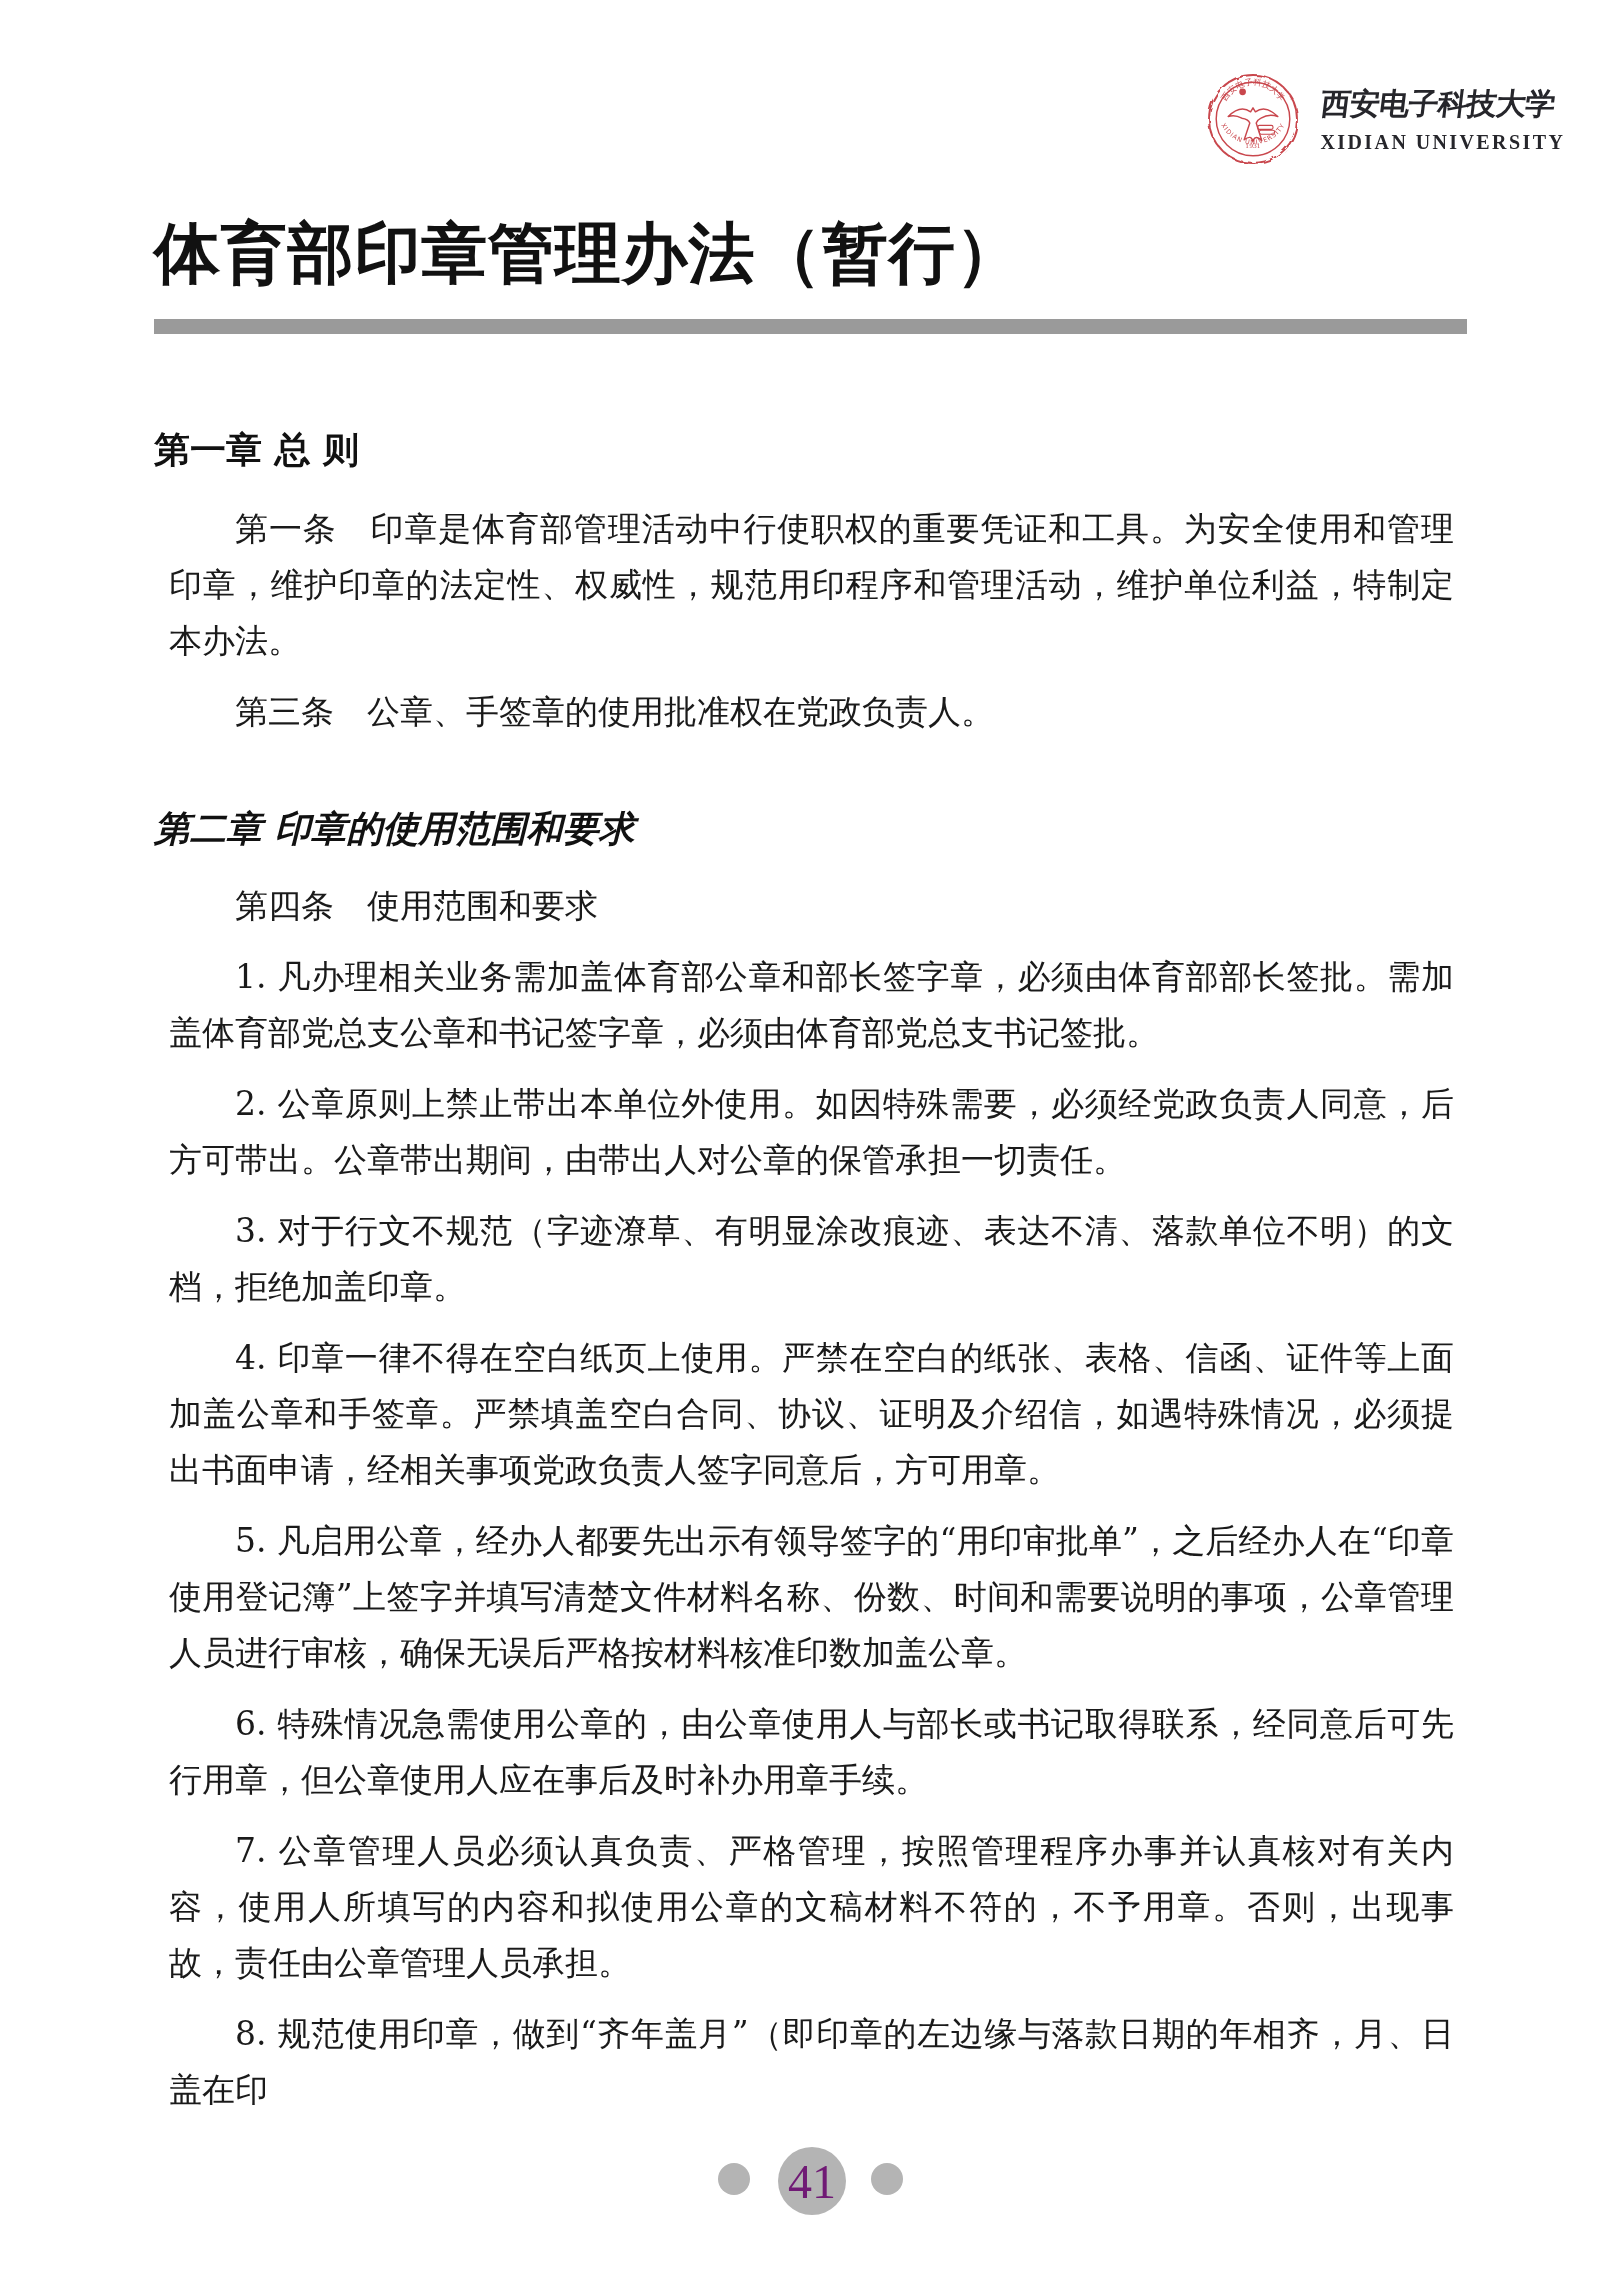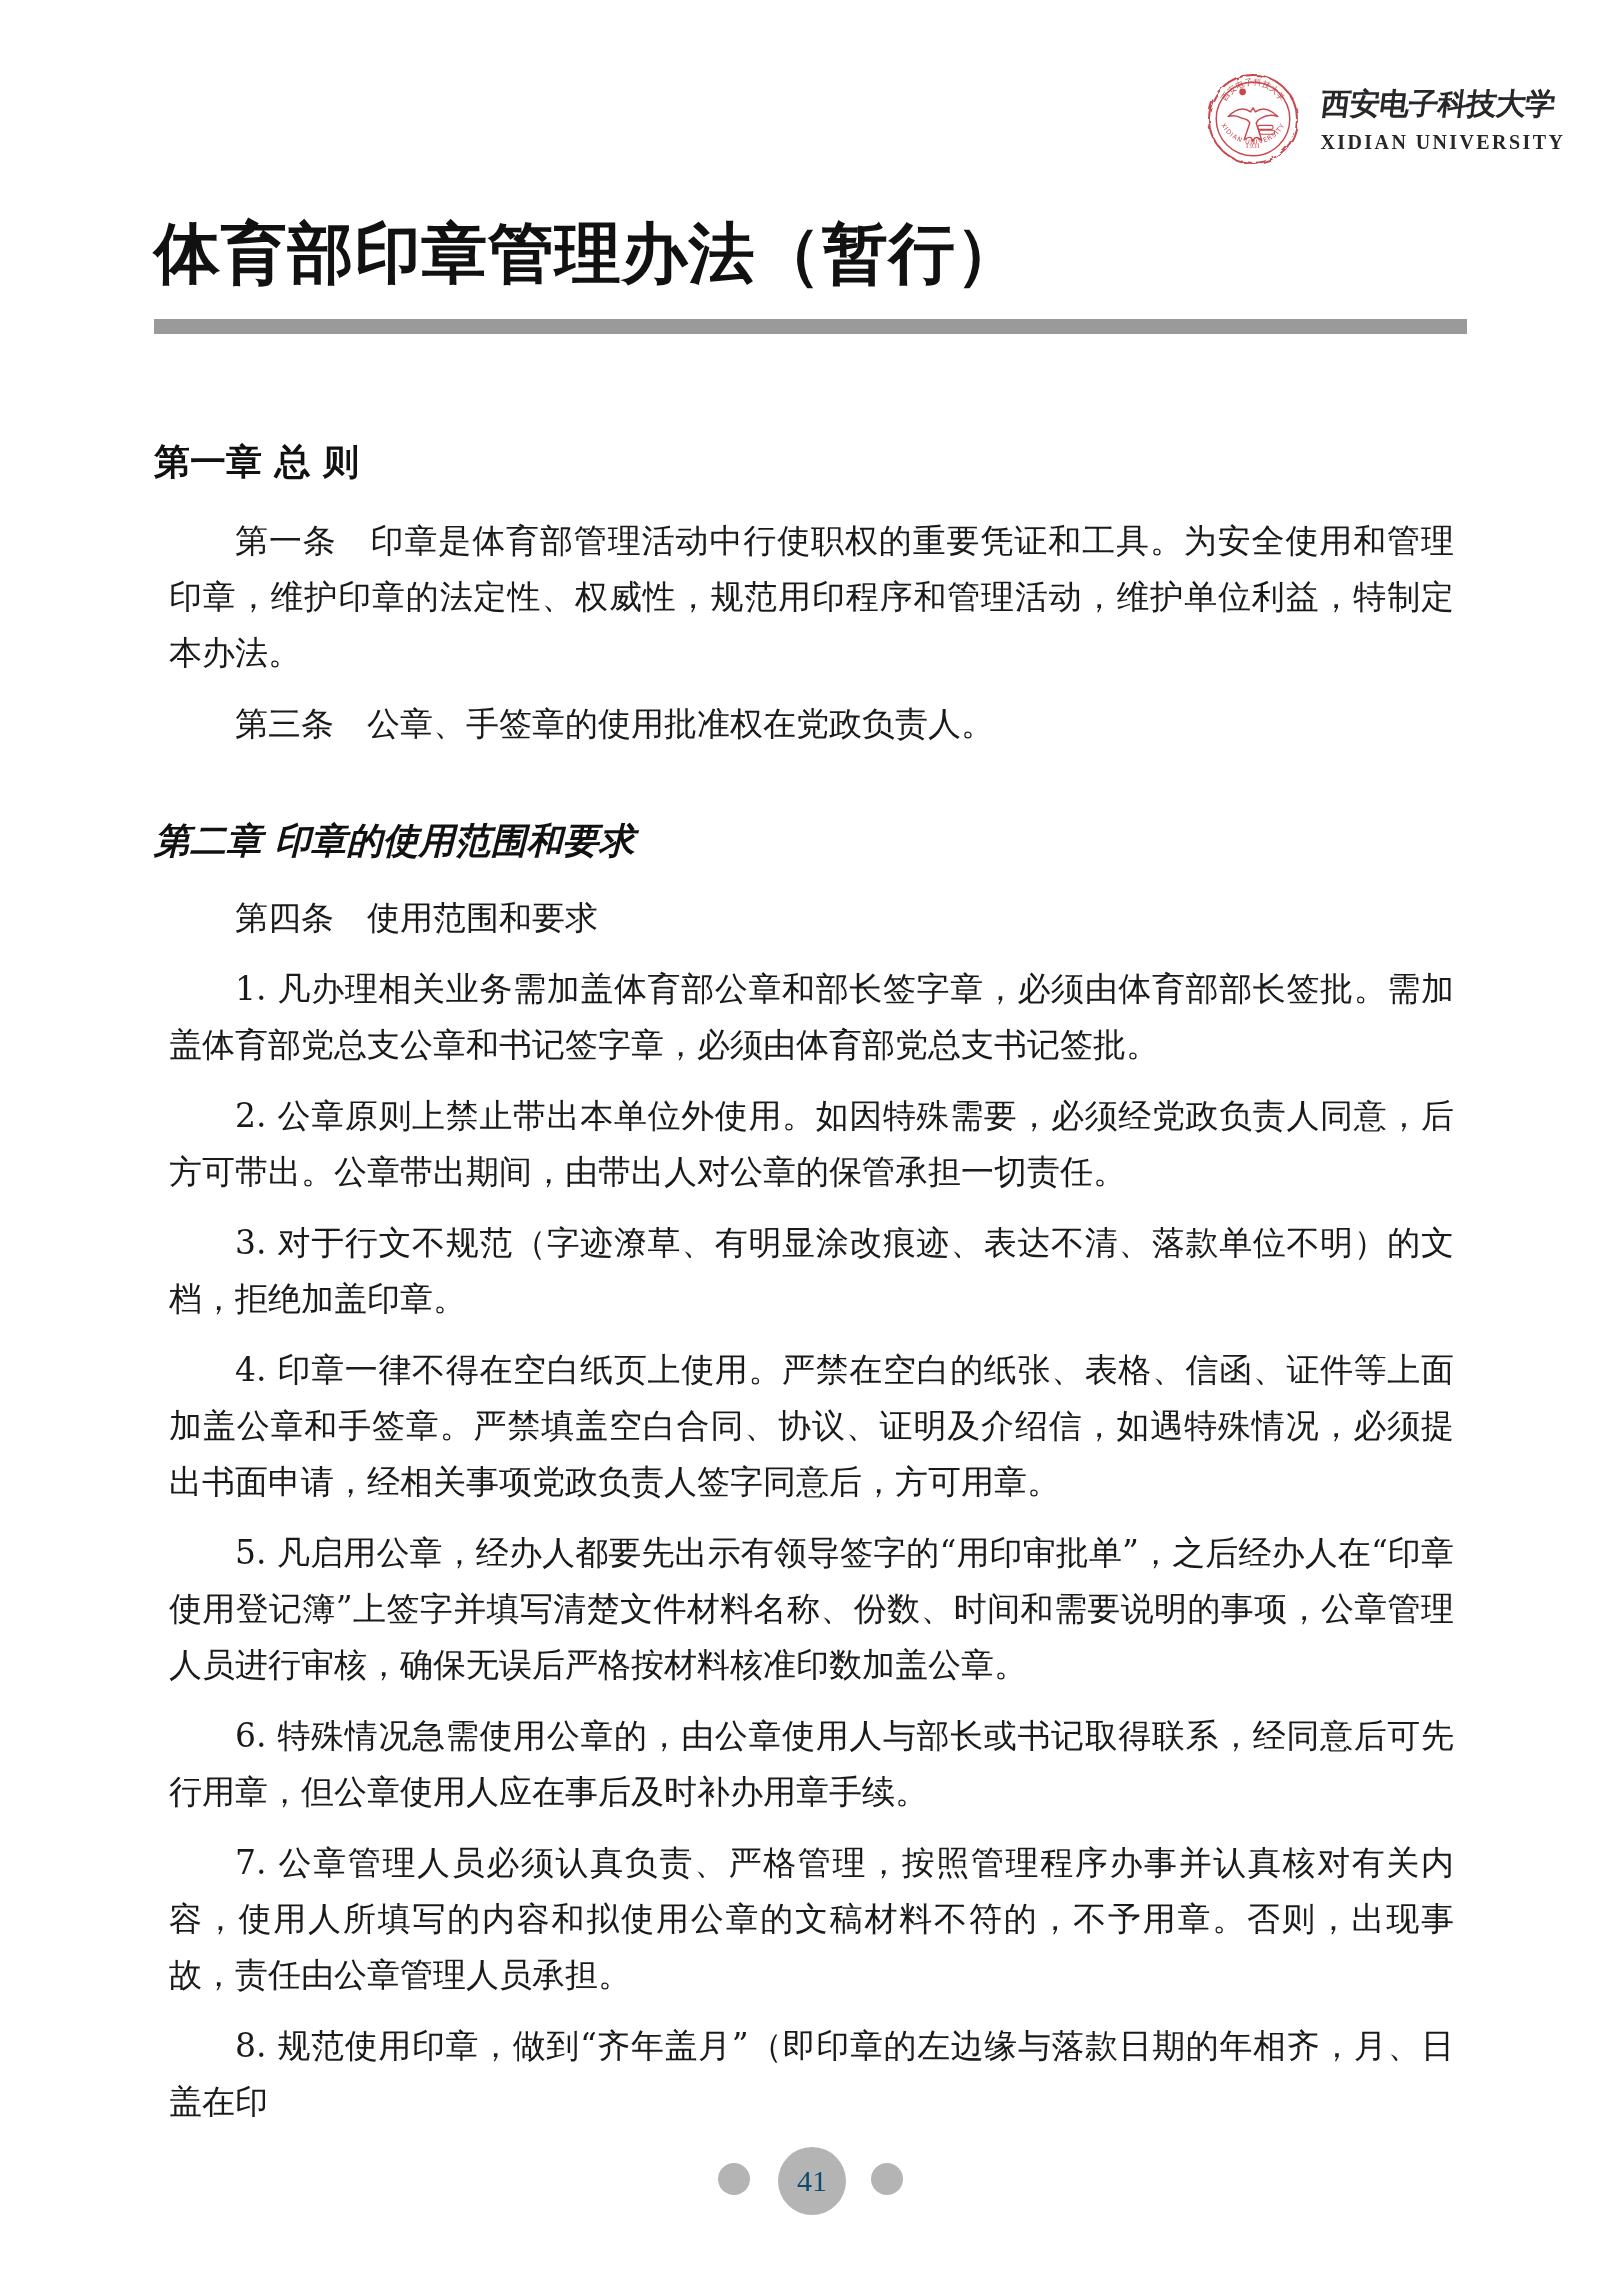--- a/index.html
+++ b/index.html
@@ -23,21 +23,21 @@
   }
   
   .doc-title{
     position:absolute;left:154px;top:209px;margin:0;
     font-size:66px;font-weight:900;color:#111;letter-spacing:0.8px;white-space:nowrap;
     font-family:"DejaVu Serif","Liberation Serif",serif;
   }
   .title-rule{position:absolute;left:154px;top:319px;width:1313px;height:15.4px;background:#9a9a9a;}
   
   .doc-body{
-    position:absolute;left:154px;top:434px;width:1315px;
+    position:absolute;left:154px;top:422px;width:1315px;
     font-size:33px;line-height:56px;text-align:justify;text-align-last:left;
     color:#1a1a1a;
   }
   .doc-body p{margin:15px;text-indent:2em;}
   h2.chapter{
     margin:0;text-align:center;font-weight:bold;font-size:36px;color:#111;
     font-family:"DejaVu Sans","Liberation Sans",sans-serif;line-height:56px;
   }
   h2.chapter-1{margin-bottom:23px;}
   h2.chapter-2{margin-top:61px;margin-bottom:21px;font-style:italic;}
@@ -45,21 +45,21 @@
   .footer{position:absolute;left:0;top:2147px;width:1623px;height:97px;}
   .dot{position:absolute;width:32px;height:32px;border-radius:50%;background:#b4b4b4;top:16px;}
   .dot-left{left:718px;}
   .dot-right{left:871px;}
   .page-badge{
     position:absolute;left:778px;top:0;width:68px;height:68px;border-radius:50%;
     background:#b4b4b4;display:flex;align-items:center;justify-content:center;
   }
   .page-number{
     font-family:"Liberation Serif","DejaVu Serif",serif;
-    font-size:30px;color:#0c4a6e;
+    font-size:48px;color:#701a75;
   }
 </style>
 </head>
 <body>
 
 <div class="page">
 
   <header class="logo-block">
     <svg class="seal" viewBox="0 0 120 120" aria-hidden="true">
       <defs>

